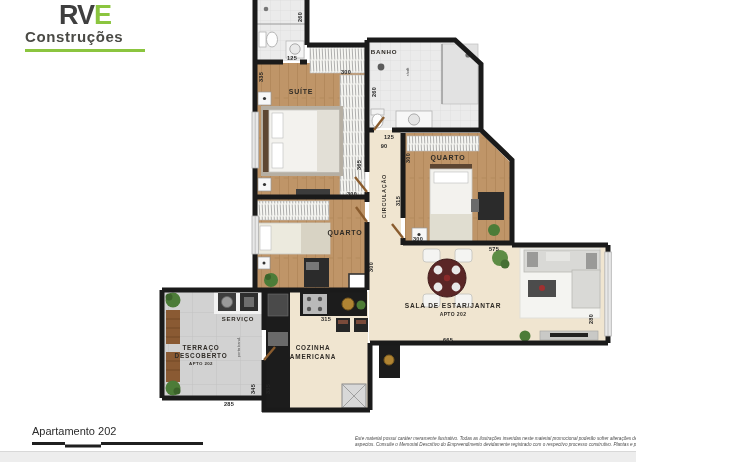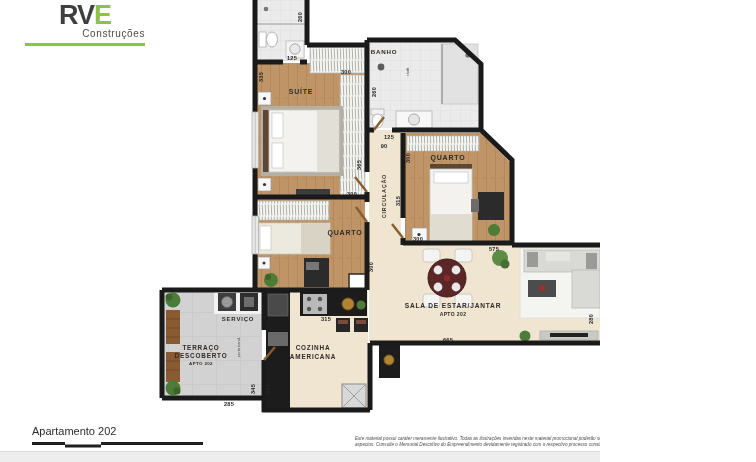--- a/index.html
+++ b/index.html
@@ -1,25 +1,25 @@
 <!DOCTYPE html>
 <html><head>
 <meta charset="utf-8">
 <style>
   html,body{margin:0;padding:0;background:#fff;}
   #canvas{position:relative;width:600px;height:462px;background:#ffffff;overflow:hidden;
-          font-family:"Liberation Sans",sans-serif;}
+          font-family:"Liberation Sans",sans-serif;padding-left:36px;}
   svg{position:absolute;left:0;top:0;}
   
   .logo{position:absolute;left:25px;top:0;width:120px;}
   .logo .brand{font-weight:bold;font-size:27px;letter-spacing:-1px;color:#3f3f3f;
                text-align:center;line-height:27px;margin-top:2px;}
   .logo .brand .green{color:#8bc53f;}
-  .logo .sub{font-weight:normal;font-size:10px;letter-spacing:.6px;color:#4a4a45;
-             text-align:right;margin-top:-1px;}
+  .logo .sub{font-weight:bold;font-size:15px;letter-spacing:.6px;color:#4a4a45;
+             text-align:left;margin-top:-1px;}
   .logo .rule{height:3px;background:#8bc53f;margin-top:4px;}
   
   .keyplan{position:absolute;left:695px;top:0;width:61px;height:50px;}
   .kp-yellow{position:absolute;left:2px;top:0;width:40px;height:20px;background:#ffe60a;}
   .kp-tab{position:absolute;left:19px;top:2px;width:24px;height:9px;background:#8f8f8f;}
   .kp-square{position:absolute;left:16px;top:10px;width:33px;height:32px;background:#c9c9c9;
              border:1px solid #b2b2b2;display:flex;align-items:center;justify-content:center;
              font-size:7px;font-weight:bold;color:#5a5a5a;}
   
   .plan-title{position:absolute;left:32px;top:425px;font-size:11px;color:#2b2b2b;}

